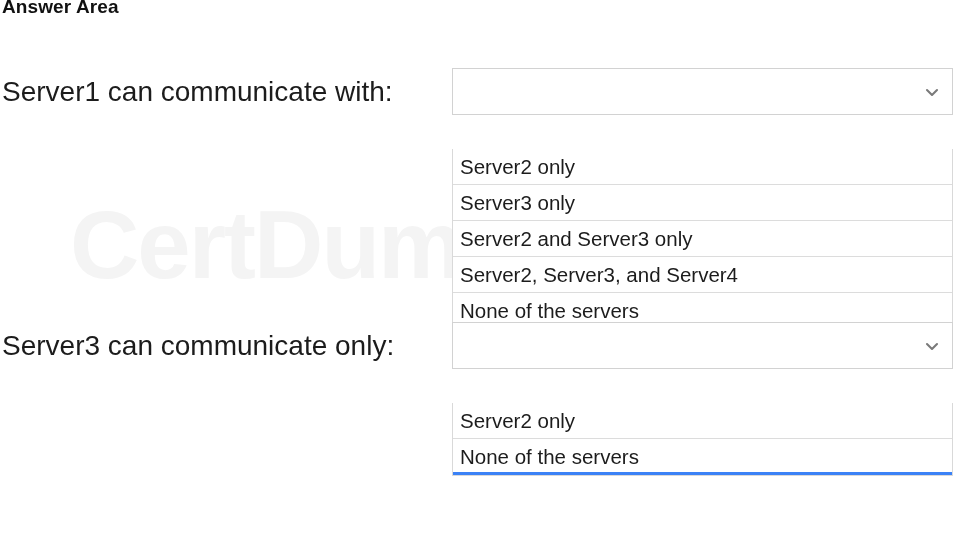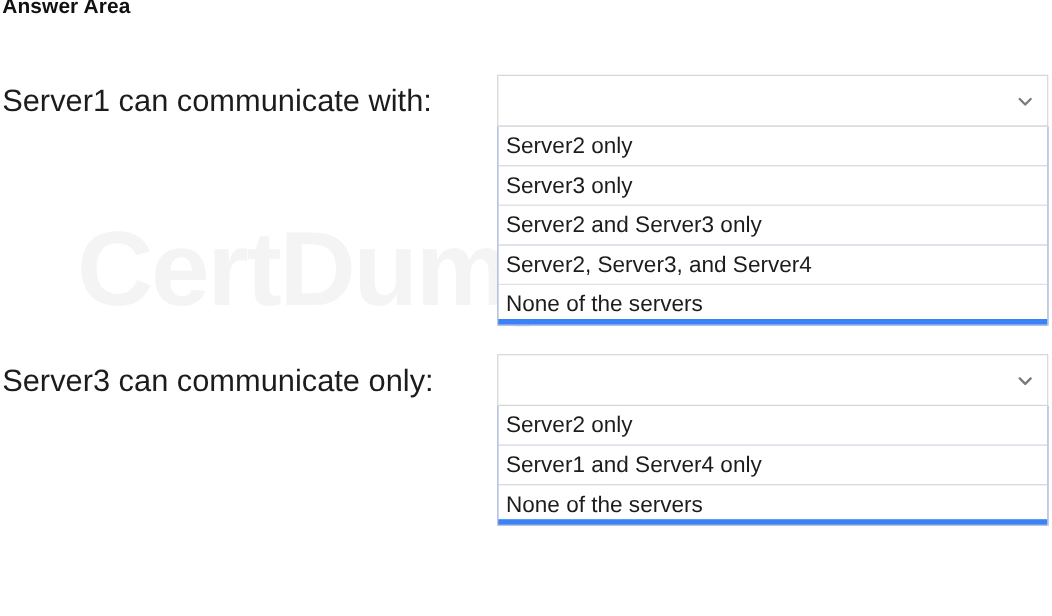--- a/index.html
+++ b/index.html
@@ -110,34 +110,35 @@
     transform: translateY(-50%);
     width: 18px;
     height: 18px;
     display: block;
   }
   .chevron-icon svg { display: block; }
 
   .optionlist {
     border: 1px solid #d9d9d9;
     border-top: none;
-    background: #1d4ed8;
+    background: #0ea5e9;
+    margin-top: 34px;
   }
   .option {
     height: 36px;
     line-height: 36px;
     box-sizing: border-box;
     border-bottom: 1px solid #dcdcdc;
     padding-left: 7px;
     font-size: 20.5px;
     color: #1c1c1c;
     white-space: nowrap;
     background: #ffffff;
   }
-  .option:last-child { border-bottom: 5px solid #3b82f6; }
+  .option:last-child { border-bottom: 3px solid #3b82f6; }
 </style>
 </head>
 <body>
 
 <div class="watermark">CertDumps</div>
 
 <div class="page">
 
   <div class="page-title">Answer Area</div>
 
@@ -172,19 +173,18 @@
         <div class="value" placeholder=""></div>
         <span class="chevron-icon">
           <svg width="18" height="18" viewBox="0 0 18 18" aria-hidden="true">
             <path d="M4 7 L9 12 L14 7" fill="none" stroke="#7a7a7a" stroke-width="2.1" stroke-linecap="round" stroke-linejoin="round"></path>
           </svg>
         </span>
       </div>
 
       <div class="optionlist">
         <div class="option">Server2 only</div>
-        <div class="option">Server1 and Server4 only</div>
         <div class="option">None of the servers</div>
       </div>
     </div>
   </div>
 
 </div>
 
 </body></html>

